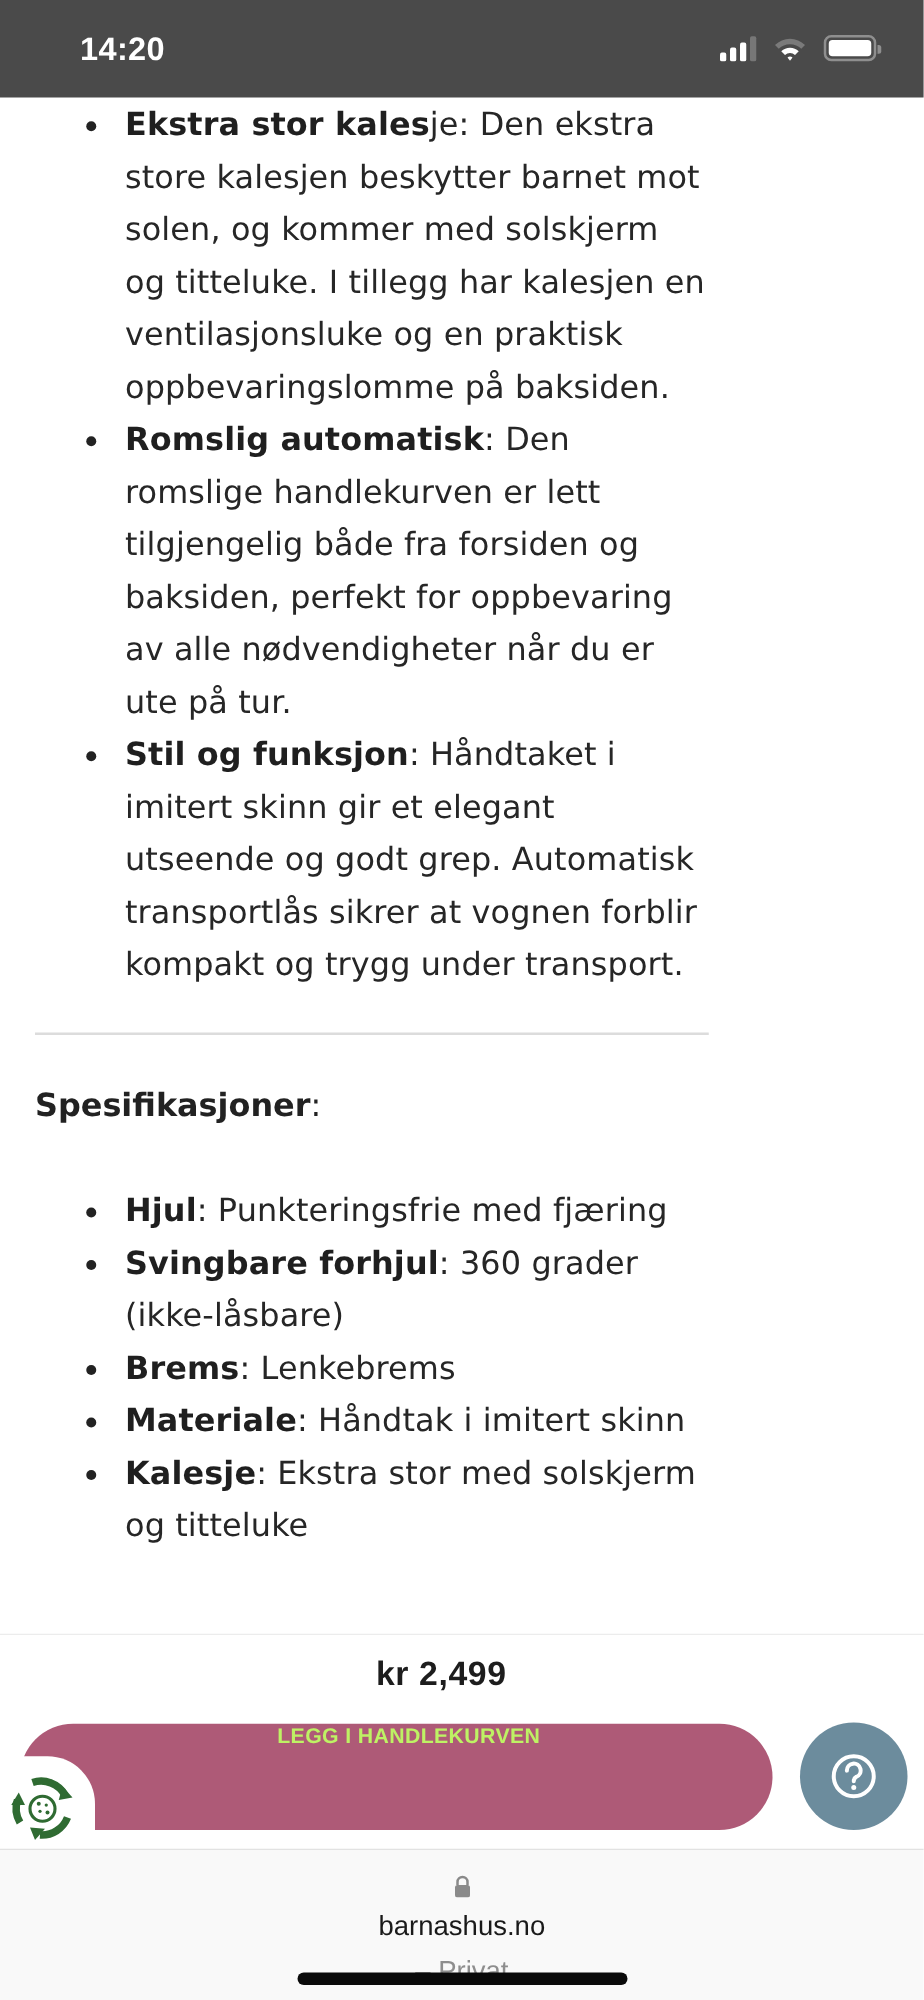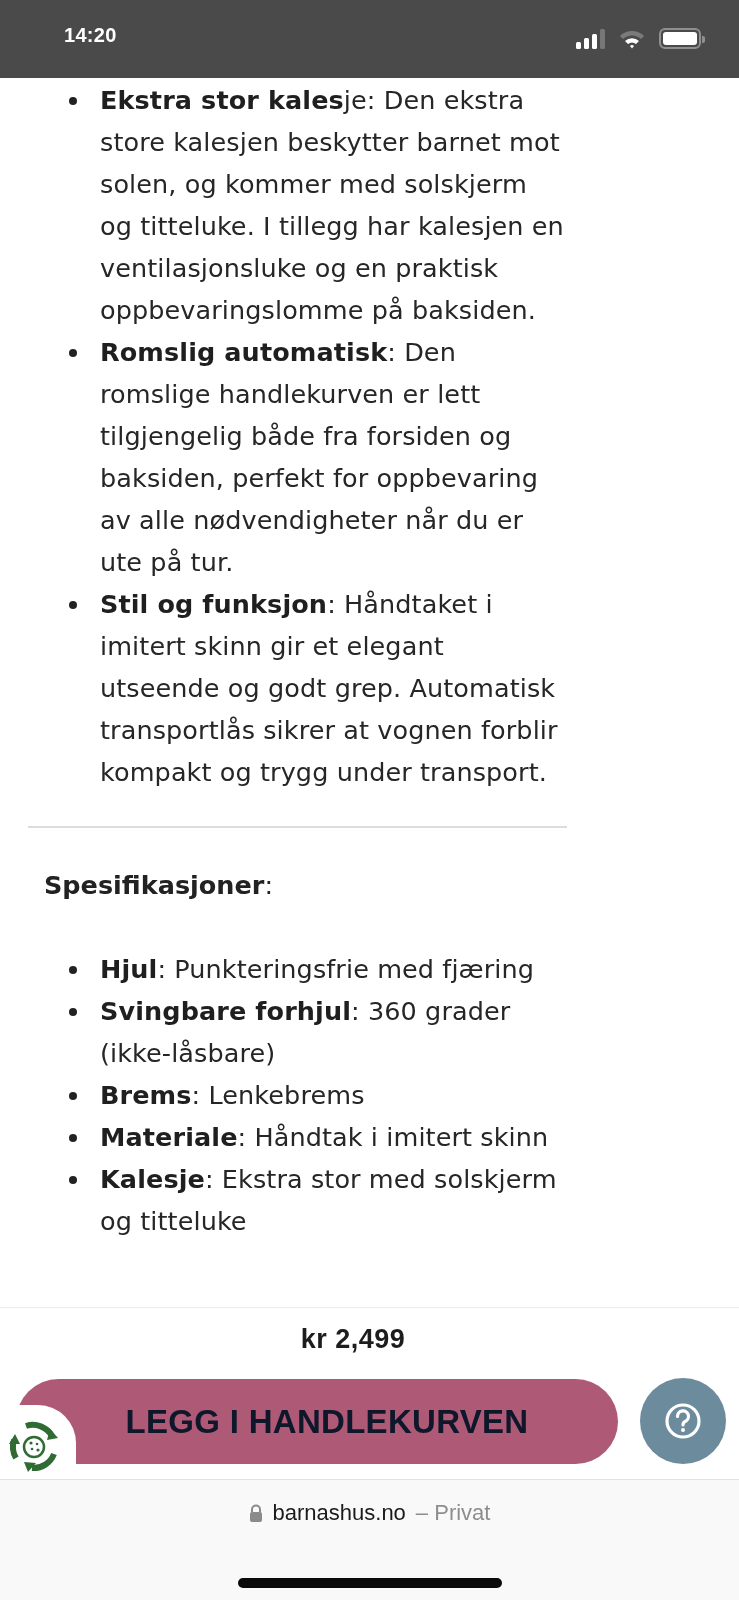--- a/index.html
+++ b/index.html
@@ -1,51 +1,51 @@
 <!DOCTYPE html>
 <html><head>
 <meta charset="utf-8">
 <style>
   * { box-sizing: border-box; margin: 0; padding: 0; }
   html, body { width: 739px; height: 1600px; overflow: hidden; background: #ffffff; }
   body { position: relative; font-family: "DejaVu Sans", sans-serif; color: #222222; }
 
   
   .status-bar { position: absolute; top: 0; left: 0; width: 739px; height: 78px; background: #4a4a4a; color: #ffffff; }
-  .status-time { position: absolute; left: 64px; top: 24px; font-family: "Liberation Sans", sans-serif; font-size: 20px; font-weight: 600; letter-spacing: 0.3px; }
+  .status-time { position: absolute; left: 64px; top: 24px; font-family: "Liberation Sans", sans-serif; font-size: 26px; font-weight: 600; letter-spacing: 0.3px; }
   .status-icons { position: absolute; right: 38px; top: 28px; display: flex; align-items: center; gap: 14px; }
   .signal { display: flex; align-items: flex-end; gap: 3px; height: 20px; }
   .signal span { width: 5px; border-radius: 1.5px; background: #ffffff; }
   .signal span.off { background: #777777; }
   .battery { position: relative; width: 42px; height: 21px; border: 2px solid #8f8f8f; border-radius: 6px; padding: 2px; }
   .battery .level { width: 100%; height: 100%; background: #ffffff; border-radius: 3px; }
   .battery::after { content: ""; position: absolute; right: -6px; top: 6px; width: 3px; height: 7px; background: #8f8f8f; border-radius: 0 2px 2px 0; }
 
   
   .content { position: absolute; top: 78px; left: 0; width: 595px; height: 1258px; overflow: hidden; }
   .feature-list, .spec-list { list-style: none; }
   .li { position: relative; padding-left: 100px; padding-right: 28px; font-size: 25.5px; line-height: 42px; color: #262626; font-family: "DejaVu Sans", sans-serif; letter-spacing: 0.1px; }
   .li::before { content: ""; position: absolute; left: 69px; top: 18px; width: 8px; height: 8px; border-radius: 50%; background: #222222; }
   .li b { font-weight: 700; color: #1f1f1f; }
   .feature-list { padding-top: 1px; }
   .divider { margin: 33px 28px 0 28px; height: 2px; background: #dcdcdc; }
-  .spec-heading { margin: 36px 28px 0 44px; font-size: 25.5px; line-height: 42px; color: #222222; }
+  .spec-heading { margin: 36px 28px 0 28px; font-size: 25.5px; line-height: 42px; color: #222222; }
   .spec-heading b { font-weight: 600; }
   .spec-list { margin-top: 42px; }
 
   
   .buy-bar { position: absolute; top: 1307px; left: 0; width: 739px; height: 172px; background: #ffffff; border-top: 1px solid #ececec; }
   .price { position: absolute; top: 16px; left: 0; width: 706px; text-align: center; font-family: "Liberation Sans", sans-serif; font-weight: 700; font-size: 27px; color: #1d1d1d; letter-spacing: 0.5px; }
-  .cart-button { position: absolute; top: 71px; left: 16px; width: 602px; height: 85px; background: #ae5a77; border-radius: 43px; border: none; color: #0f172a; font-family: "Liberation Sans", sans-serif; font-size: 33px; font-weight: 600; letter-spacing: 0.3px; display: flex; align-items: center; justify-content: center; padding-left: 20px; }
+  .cart-button { position: absolute; top: 71px; left: 16px; width: 602px; height: 85px; background: #ae5a77; border-radius: 43px; border: none; color: #bef264; font-family: "Liberation Sans", sans-serif; font-size: 17px; font-weight: 600; letter-spacing: 0.3px; display: flex; justify-content: center; padding-left: 20px; }
   .help-button { position: absolute; top: 70px; left: 640px; width: 86px; height: 86px; border-radius: 50%; background: #6c8c9d; border: none; display: flex; align-items: center; justify-content: center; }
   .eco-badge { position: absolute; top: 97px; left: 0; width: 76px; height: 76px; background: #ffffff; border-radius: 0 38px 0 0; display: flex; align-items: center; justify-content: center; padding-right: 8px; padding-top: 6px; }
 
   
   .browser-bar { position: absolute; top: 1479px; left: 0; width: 739px; height: 121px; background: #f9f9f9; border-top: 1px solid #e2e2e2; }
-  .url-row { position: absolute; top: 20px; left: 0; width: 739px; display: flex; justify-content: center; align-items: center; gap: 10px; font-family: "Liberation Sans", sans-serif; font-size: 22px; }
+  .url-row { position: absolute; top: 20px; left: 0; width: 739px; display: flex; justify-content: center; align-items: center; gap: 10px; font-family: "Liberation Sans", sans-serif; font-size: 22px; flex-direction: column; }
   .url-domain { color: #1a1a1a; }
   .url-mode { color: #8e8e8e; }
   .home-indicator { position: absolute; top: 1578px; left: 238px; width: 264px; height: 10px; border-radius: 5px; background: #0a0a0a; }
 </style>
 </head>
 <body>
 
 <div class="status-bar">
   <span class="status-time">14:20</span>
   <div class="status-icons">

